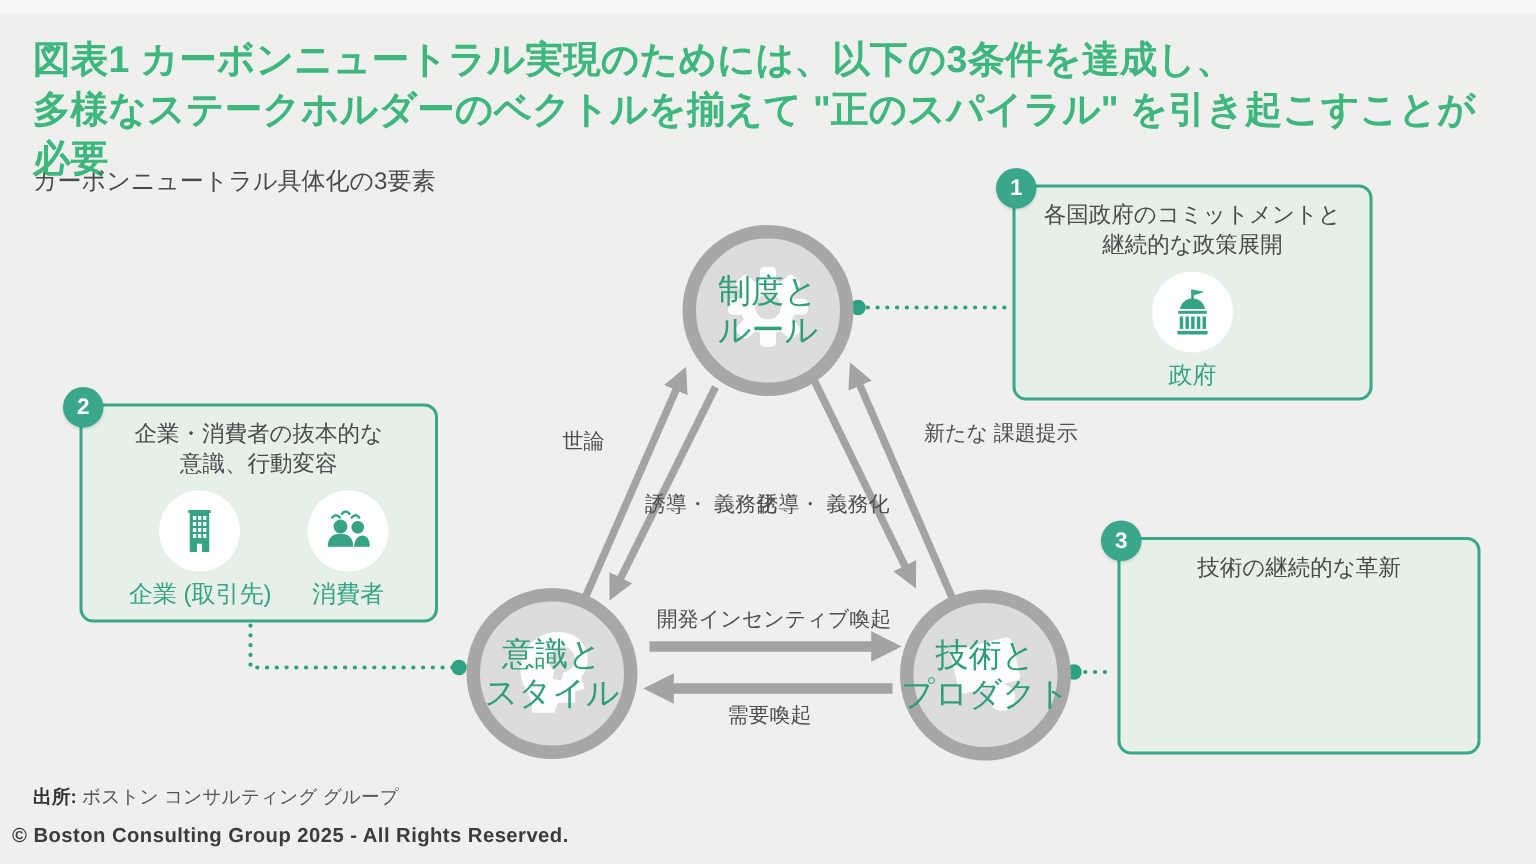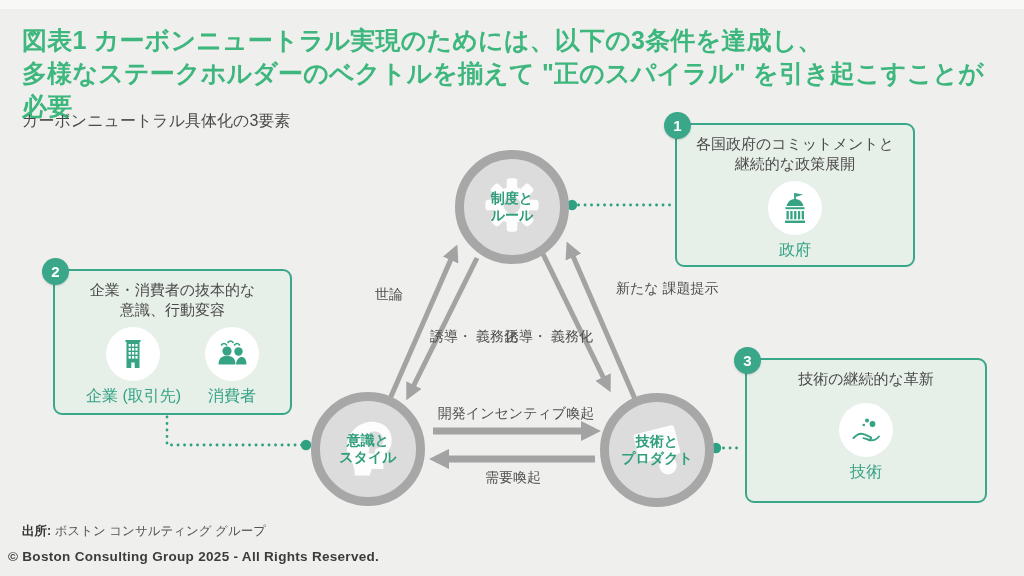--- a/index.html
+++ b/index.html
@@ -26,21 +26,21 @@
   .overlay{position:absolute;left:0;top:0;width:1024px;height:576px;pointer-events:none;}
 
   
   .node{
     position:absolute;width:96px;height:96px;border-radius:50%;
     border:9px solid #a7a7a7;background:#dcdcdc;
   }
   .node .node-icon{position:absolute;left:50%;top:50%;transform:translate(-50%,-50%);opacity:.95;}
   .node .node-label{
     position:absolute;left:-10px;right:-10px;top:50%;transform:translateY(-50%);
-    text-align:center;color:#2f9e7c;font-size:14px;font-weight:bold;line-height:1.18;z-index:2;
+    text-align:center;color:#2f9e7c;font-size:22px;font-weight:normal;line-height:1.18;z-index:2;
   }
   .node-rules{left:455px;top:150px;}
   .node-mindset{left:311px;top:392px;}
   .node-tech{left:600px;top:393px;}
 
   
   .cbox{
     position:absolute;background:#e7efe9;border:2.5px solid #3aa78a;border-radius:9px;
     box-sizing:border-box;display:flex;flex-direction:column;align-items:center;
   }
@@ -254,35 +254,19 @@
       </div>
       <div class="item-label">消費者</div>
     </div>
   </div>
 </div>
 
 <div class="cbox cbox-3">
   <div class="badge">3</div>
   <div class="cbox-title pre">技術の継続的な革新</div>
   <div class="cbox-items">
-    <div class="item">
-      <div class="item-circle">
-        <svg width="36" height="36" viewBox="0 0 36 36">
-          <g fill="#35a384">
-            <circle cx="19" cy="8.5" r="2"></circle>
-            <circle cx="24.5" cy="12" r="2.9"></circle>
-            <circle cx="15.8" cy="13" r="1.3"></circle>
-          </g>
-          <g stroke="#35a384" stroke-width="1.9" fill="none" stroke-linecap="round">
-            <path d="M5.5,26 C9.5,21.5 13.5,21 16.5,22.5 L22,24.8 C24,25.7 23,28.2 20.7,27.6 L15.5,26.2"></path>
-            <path d="M20.5,28 C24.5,29 28.5,27.5 31,24.5"></path>
-          </g>
-        </svg>
-      </div>
-      <div class="item-label">技術</div>
-    </div>
   </div>
 </div>
 
 <div class="source">
   <b>出所:</b><span> ボストン コンサルティング グループ</span>
 </div>
 <div class="copyright">© Boston Consulting Group 2025 - All Rights Reserved.</div>
 
 </body></html>

